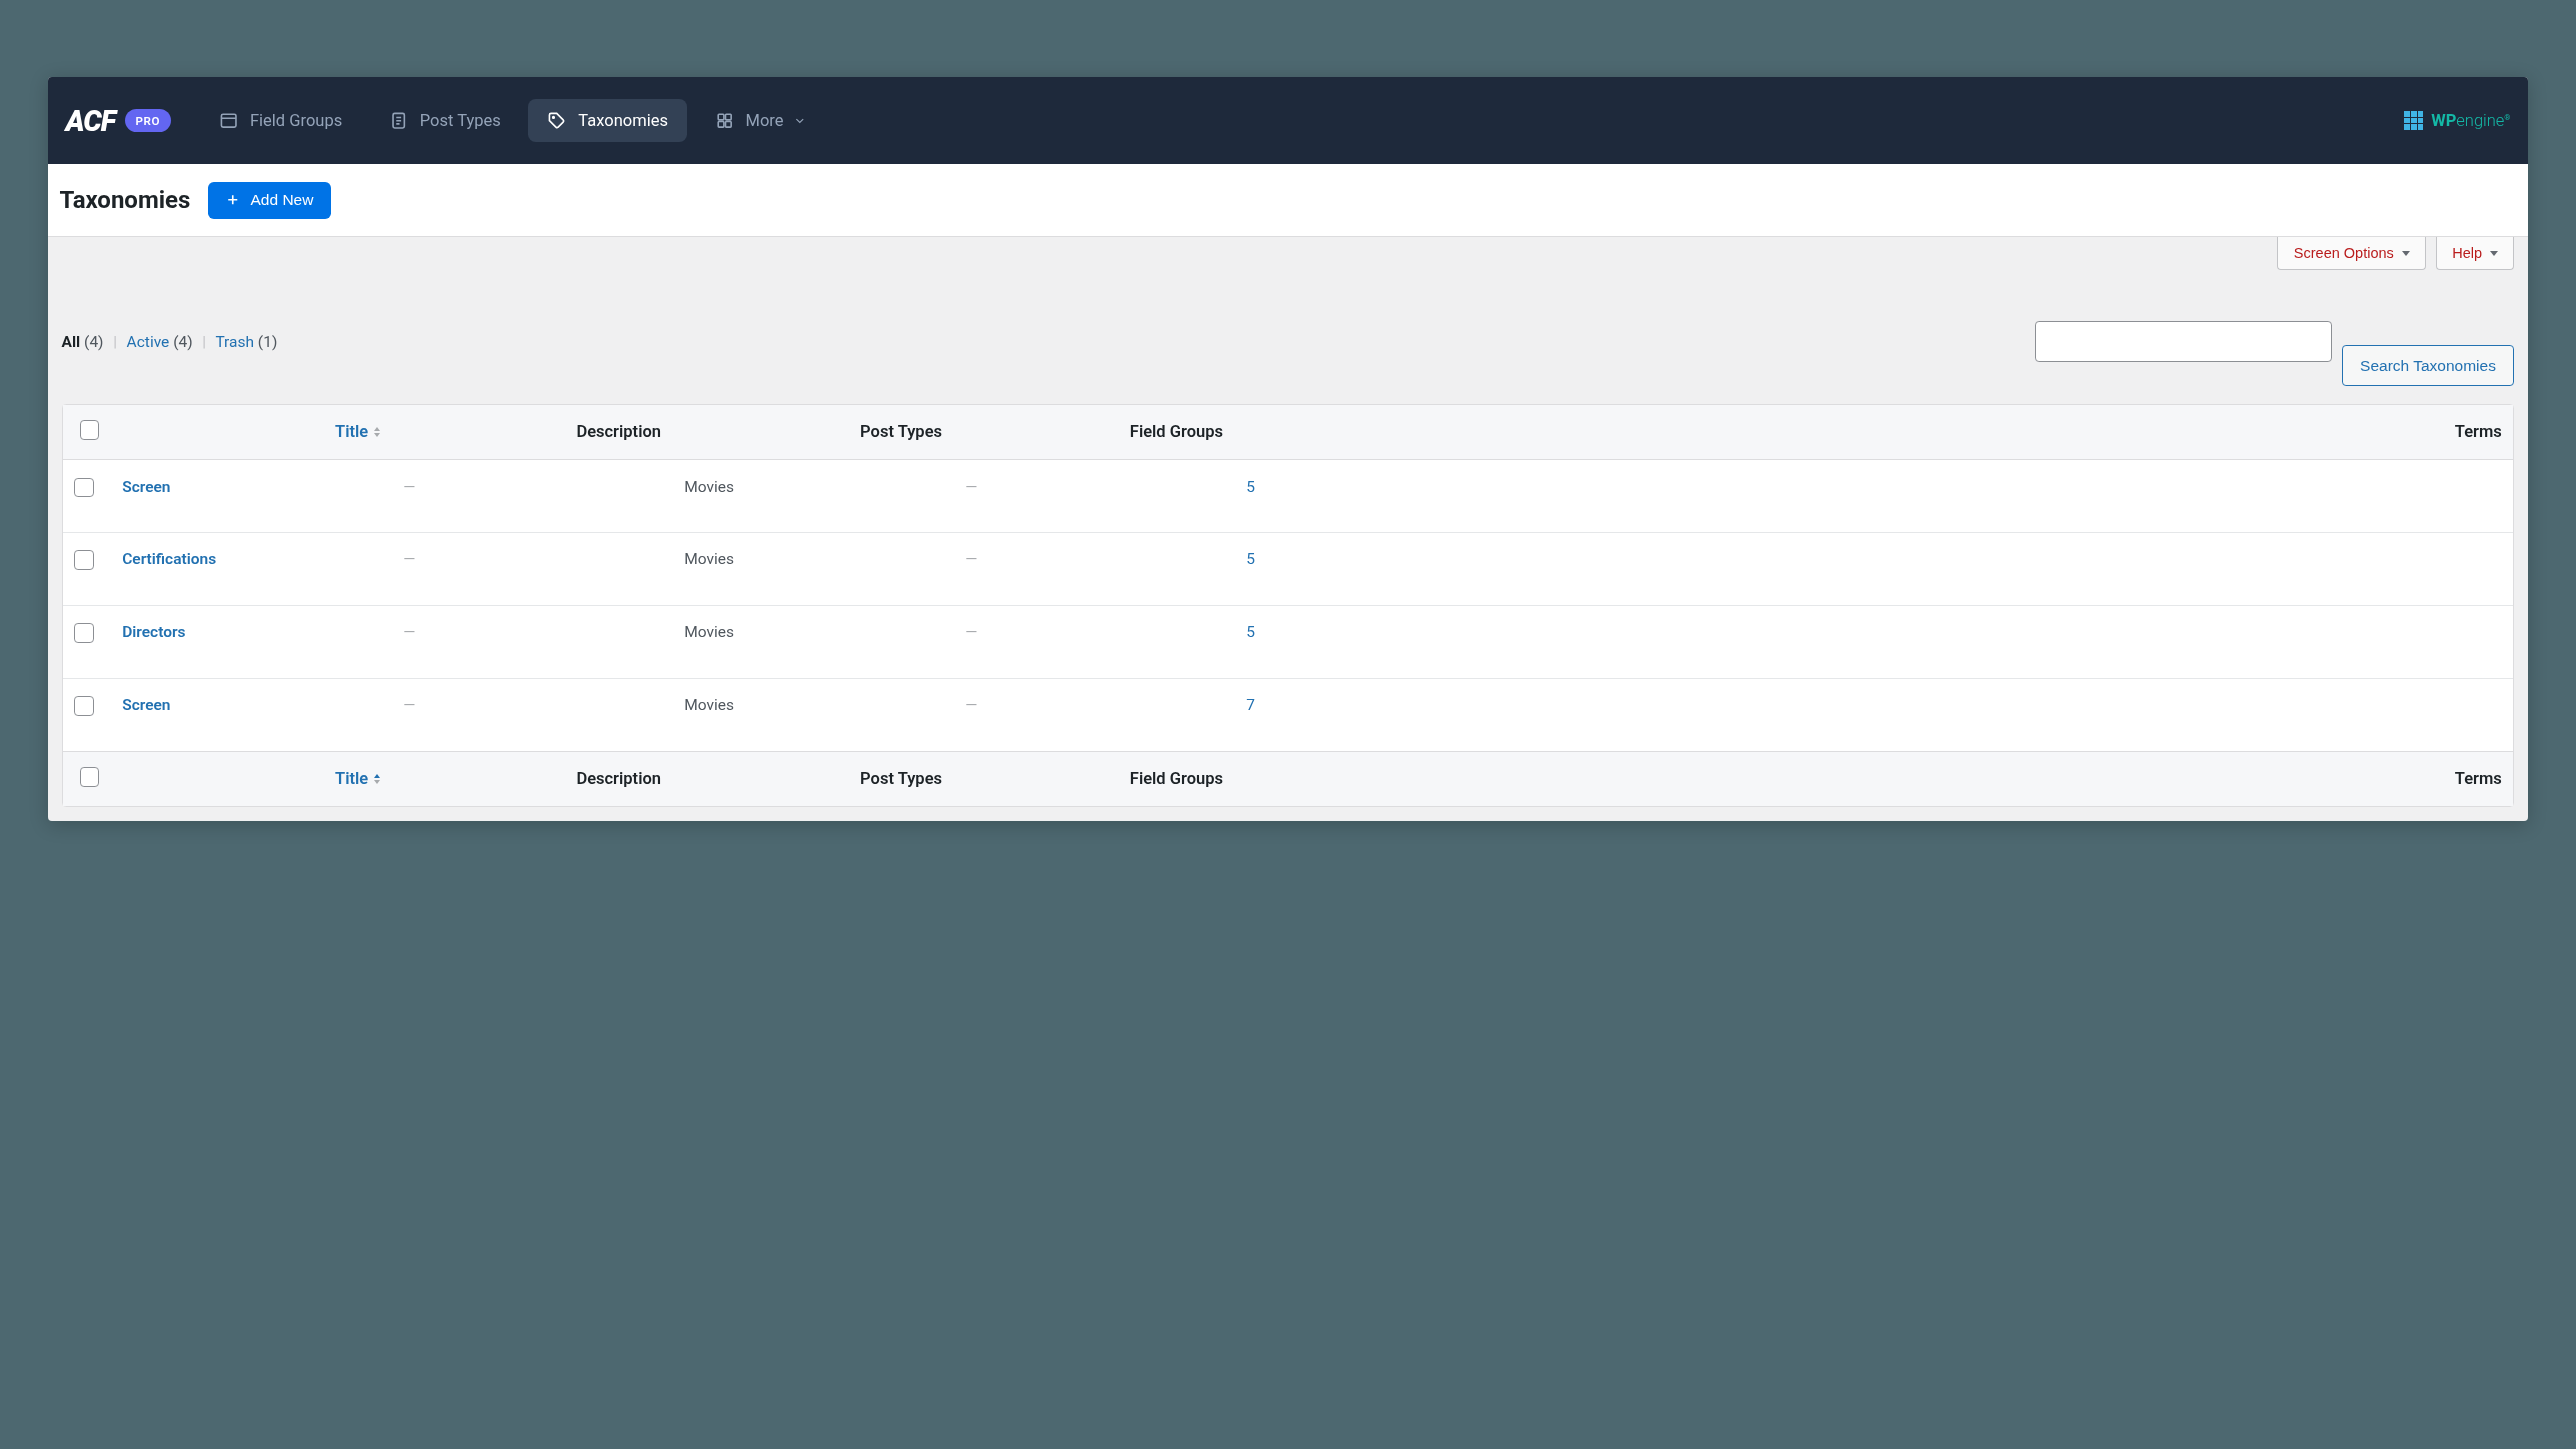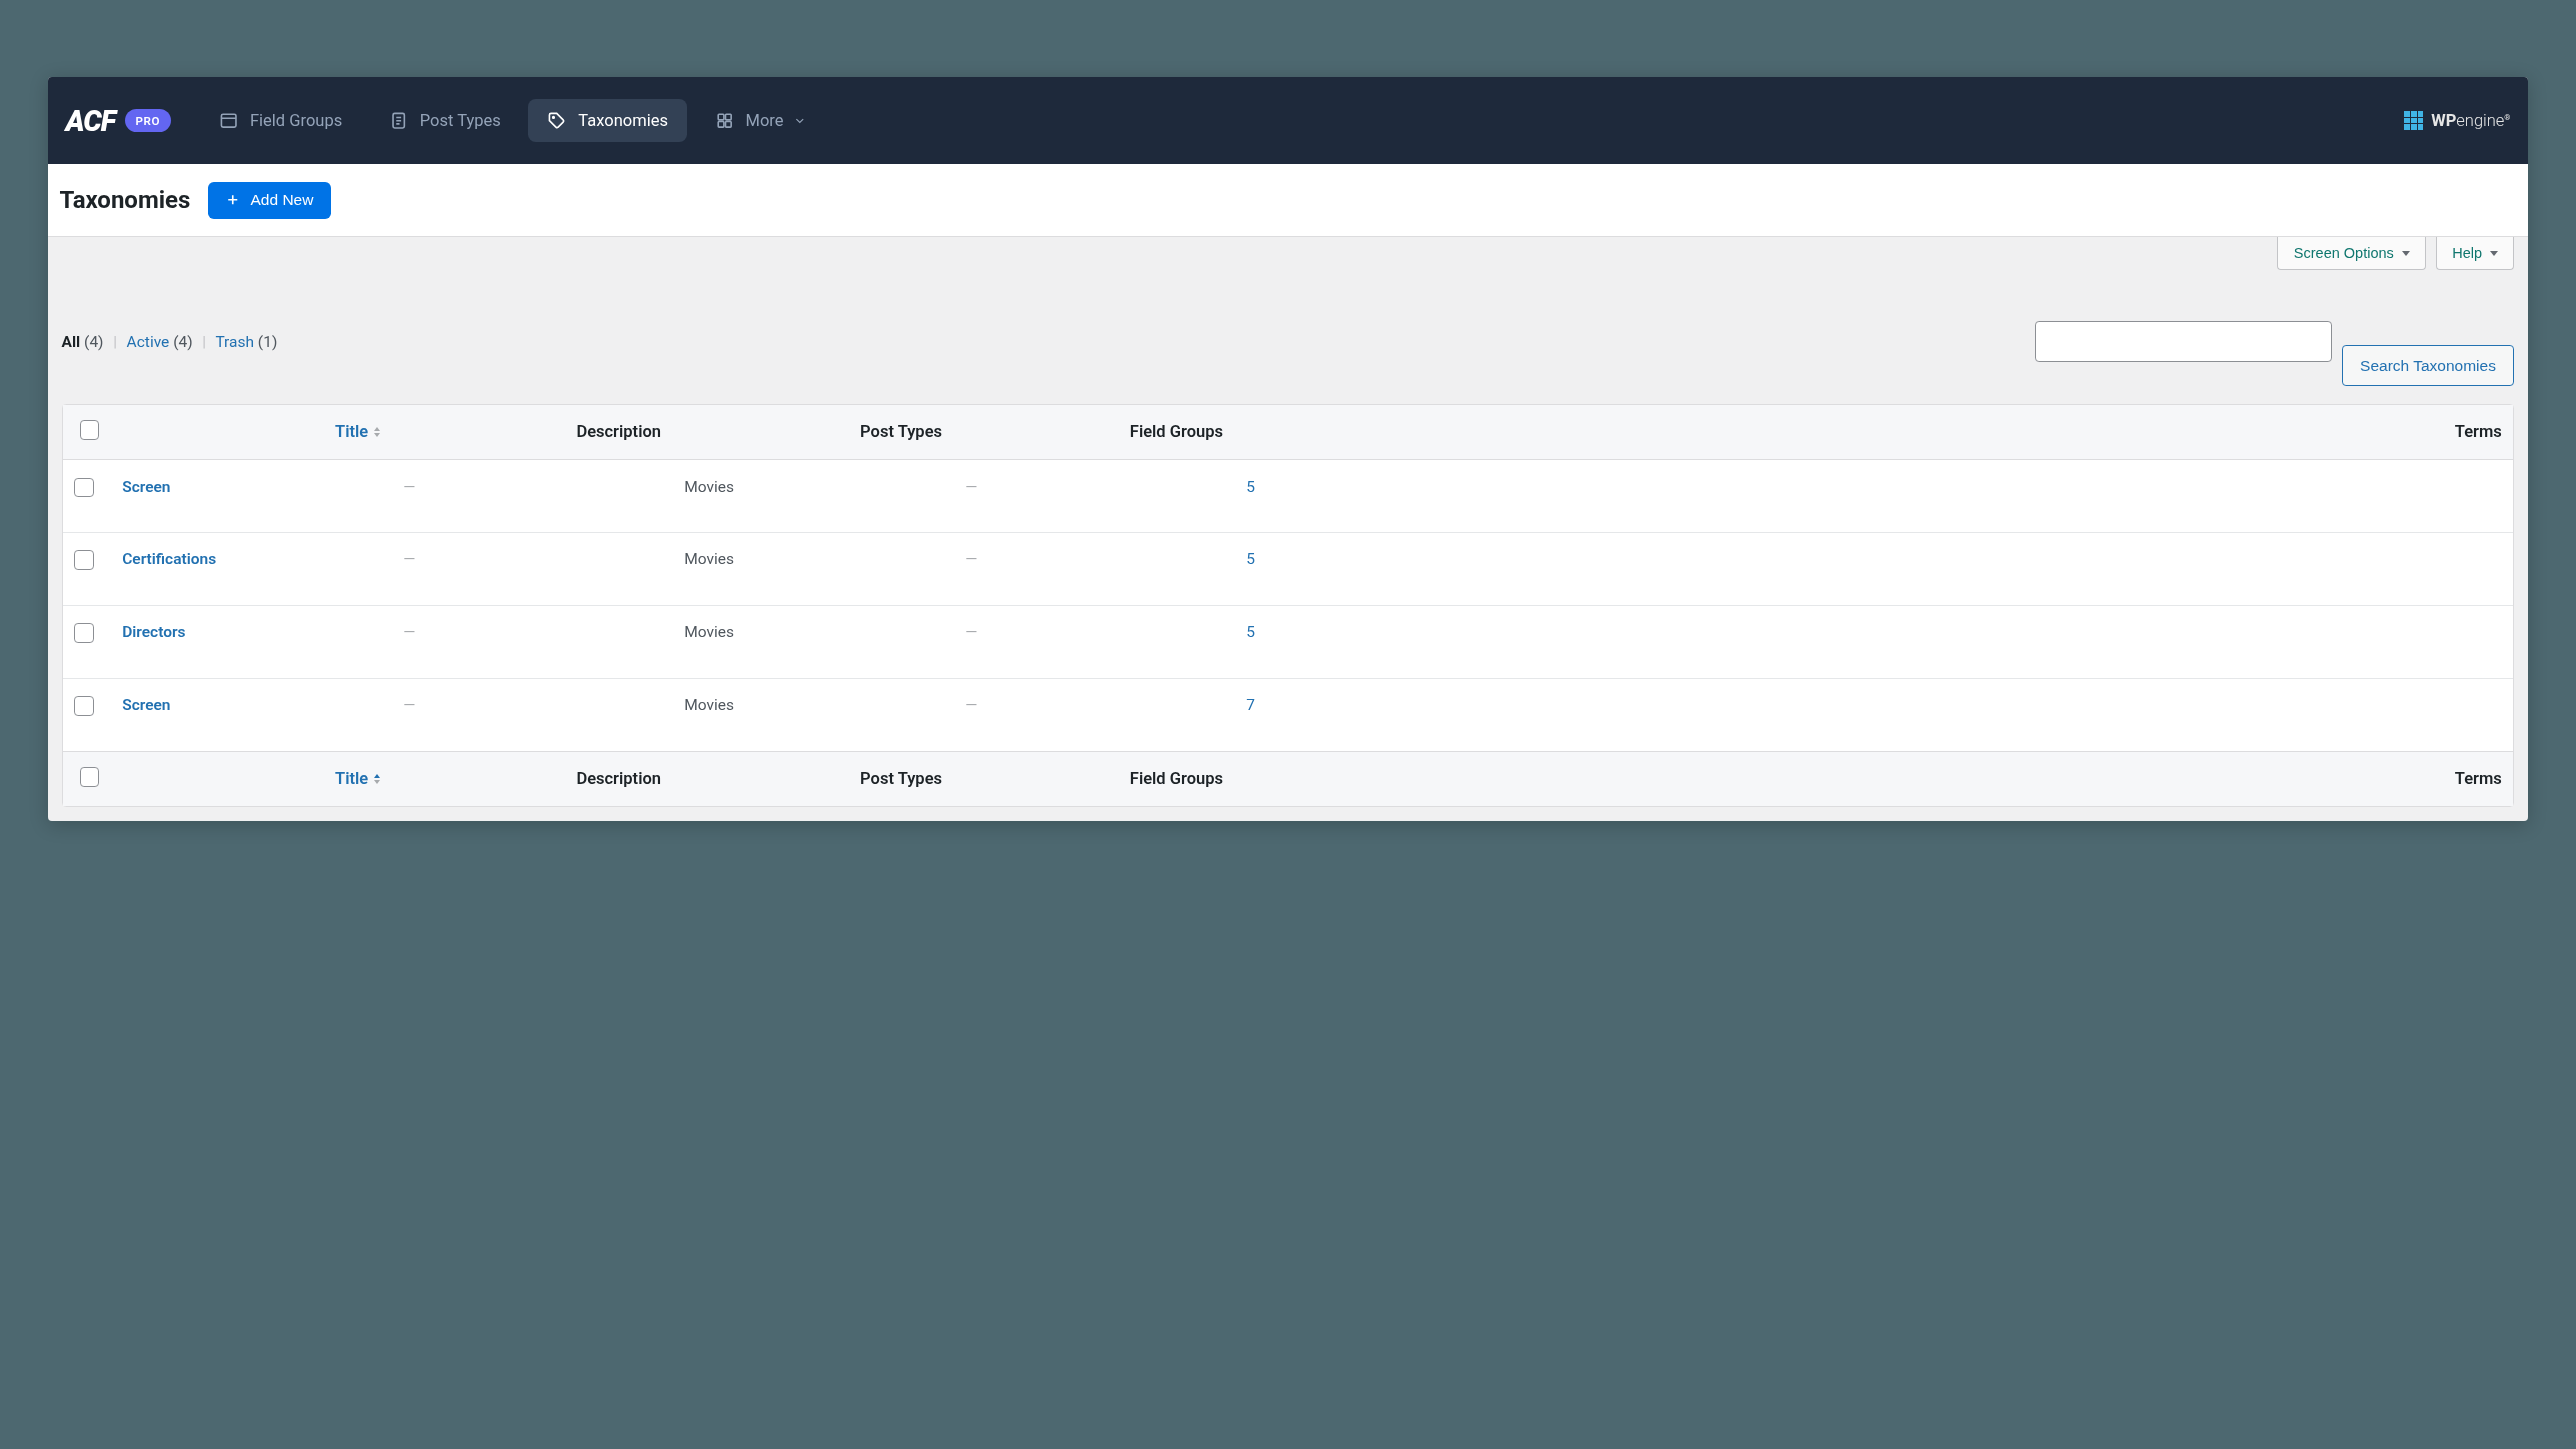--- a/index.html
+++ b/index.html
@@ -74,21 +74,21 @@
     .nav-item .chev {
       width: 13.6px;
       height: 13.6px;
       margin-left: -1.9px;
     }
     .wpengine {
       margin-left: auto;
       display: flex;
       align-items: center;
       gap: 7.8px;
-      color: #e5e5e5;
+      color: #14b8a6;
       font-size: 16.5px;
     }
     .wpengine .wp {
       font-weight: 700;
     }
     .wpengine .eng {
       font-weight: 300;
     }
     .wpe-icon {
       display: grid;
@@ -137,21 +137,21 @@
       padding: 0 13.6px;
       gap: 9.7px;
     }
     .tab-btn {
       background: #fafafa;
       border: 1px solid #c3c4c7;
       border-top: none;
       border-radius: 0 0 3.9px 3.9px;
       padding: 7.8px 15.5px;
       font-size: 14.5px;
-      color: #0f766e;
+      color: #b91c1c;
       display: flex;
       align-items: center;
       gap: 7.8px;
       cursor: pointer;
     }
     .tab-btn .tri {
       width: 0;
       height: 0;
       border-left: 4.8px solid transparent;
       border-right: 4.8px solid transparent;

